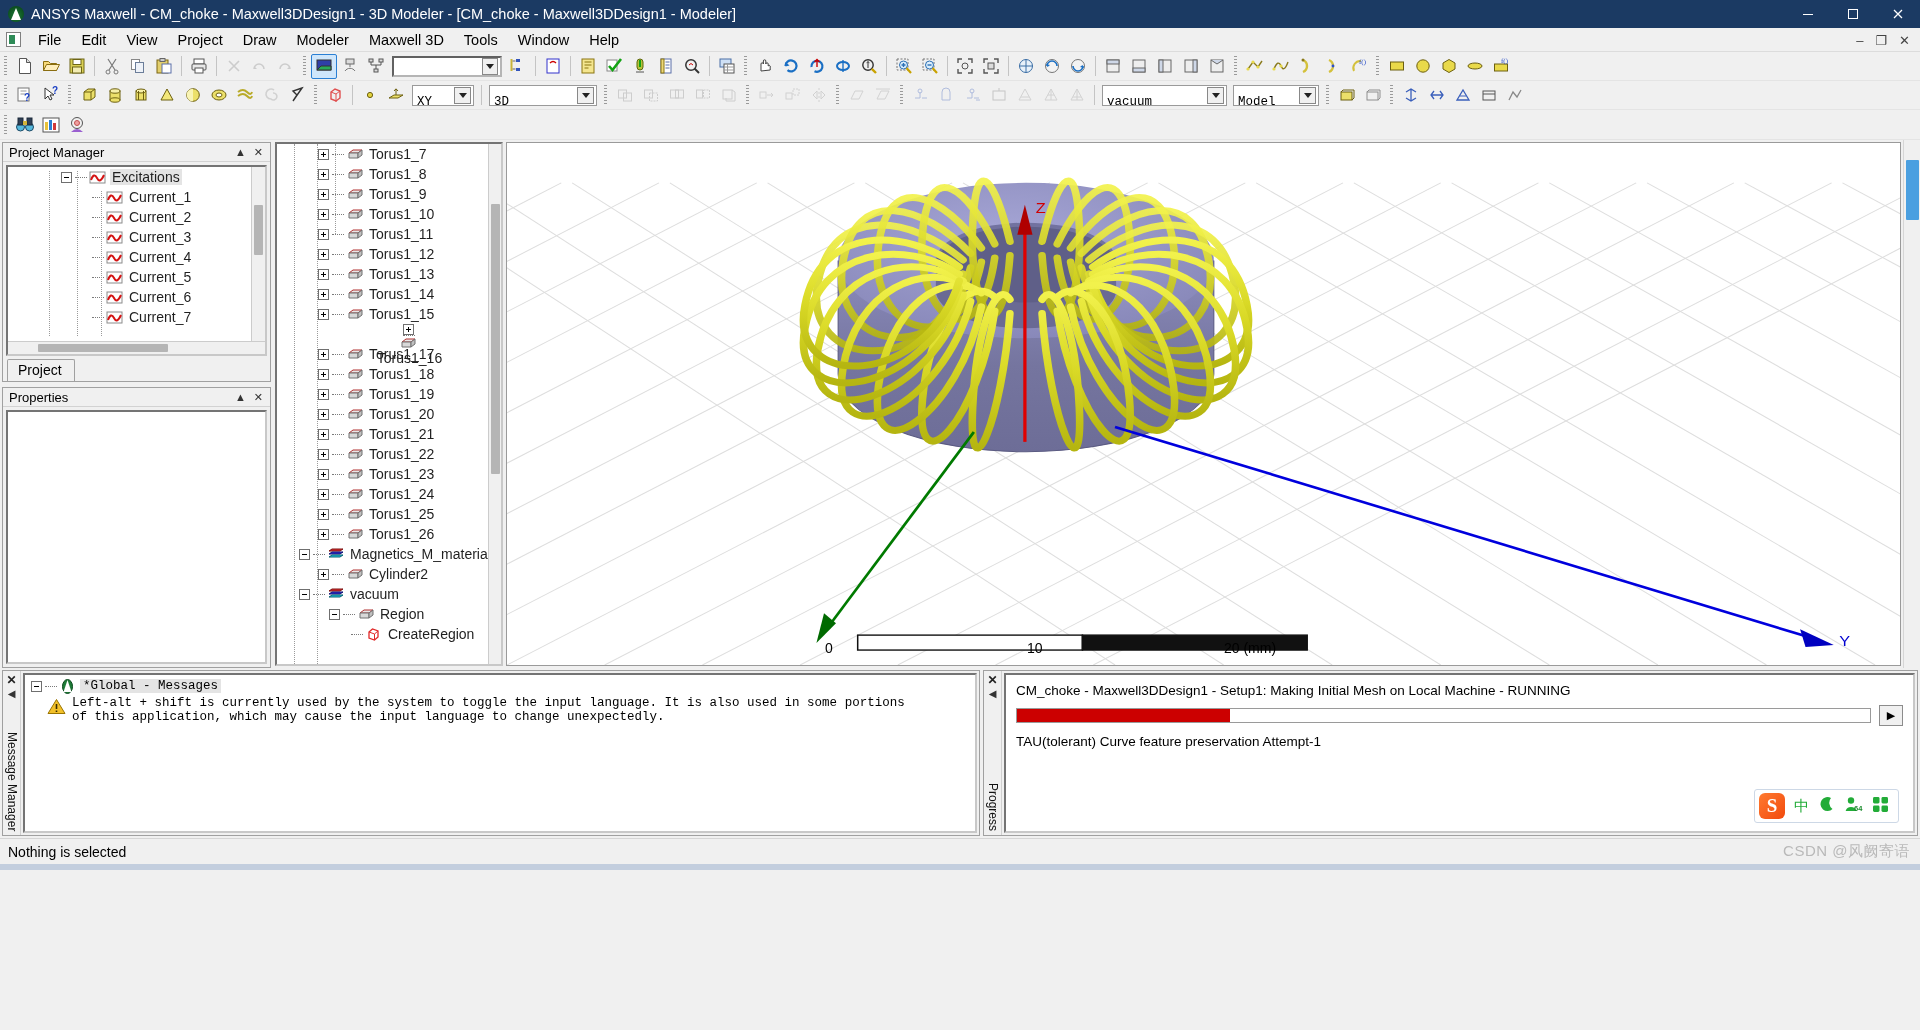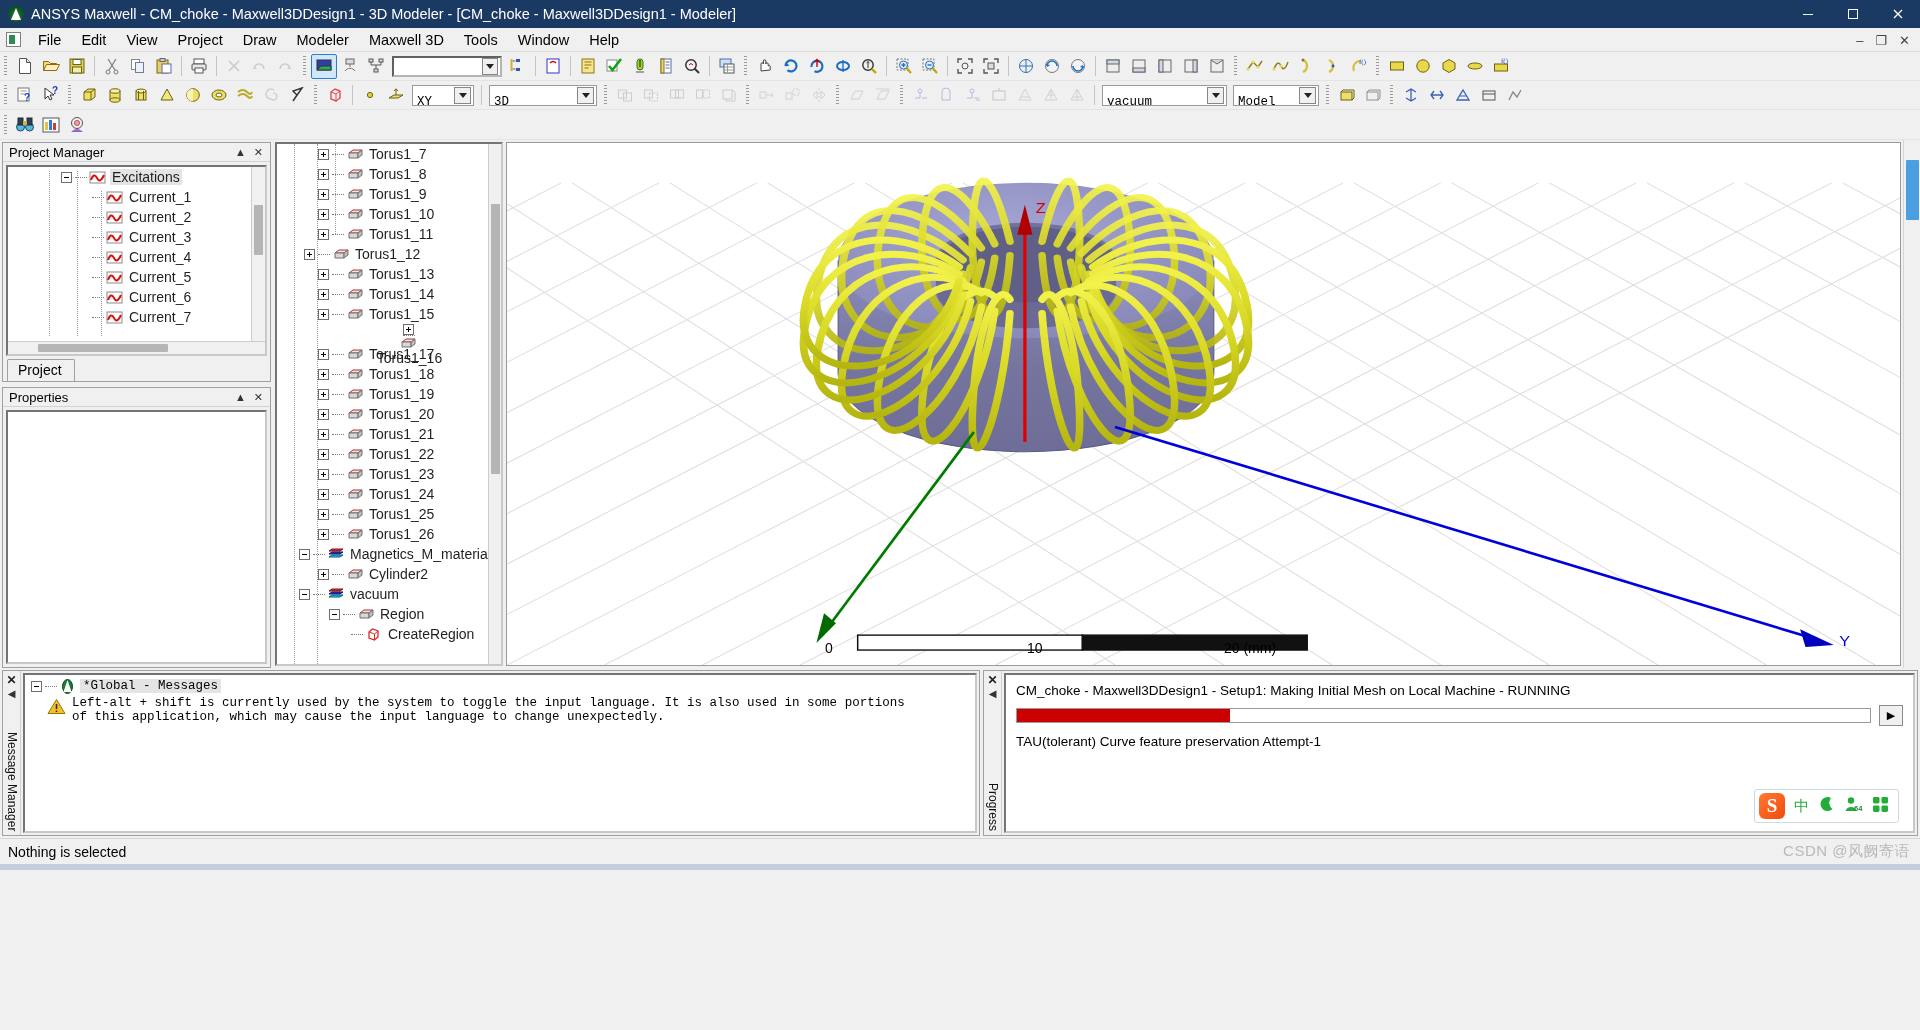--- a/index.html
+++ b/index.html
@@ -945,21 +945,21 @@
           <div class="trow" style="padding-left: 41px;">
             <div class="expander plus"></div>
             <div class="dots"></div>
             <span class="ico"><svg width="18" height="14" viewBox="0 0 18 14">
                 <path d="M3 6 l4-3 h9 l-4 3z" fill="#e8e8e8" stroke="#b03030"></path>
                 <path d="M3 6 h9 v5 H3z" fill="#d8d8d8" stroke="#707070"></path>
                 <path d="M12 6 l4-3 v5 l-4 3z" fill="#c0c0c0" stroke="#707070"></path>
               </svg></span>
             <span class="tlabel">Torus1_11</span>
           </div>
-          <div class="trow" style="padding-left: 27px;">
+          <div class="trow" style="padding-left: 41px;">
             <div class="expander plus"></div>
             <div class="dots"></div>
             <span class="ico"><svg width="18" height="14" viewBox="0 0 18 14">
                 <path d="M3 6 l4-3 h9 l-4 3z" fill="#e8e8e8" stroke="#b03030"></path>
                 <path d="M3 6 h9 v5 H3z" fill="#d8d8d8" stroke="#707070"></path>
                 <path d="M12 6 l4-3 v5 l-4 3z" fill="#c0c0c0" stroke="#707070"></path>
               </svg></span>
             <span class="tlabel">Torus1_12</span>
           </div>
           <div class="trow" style="padding-left: 41px;">

